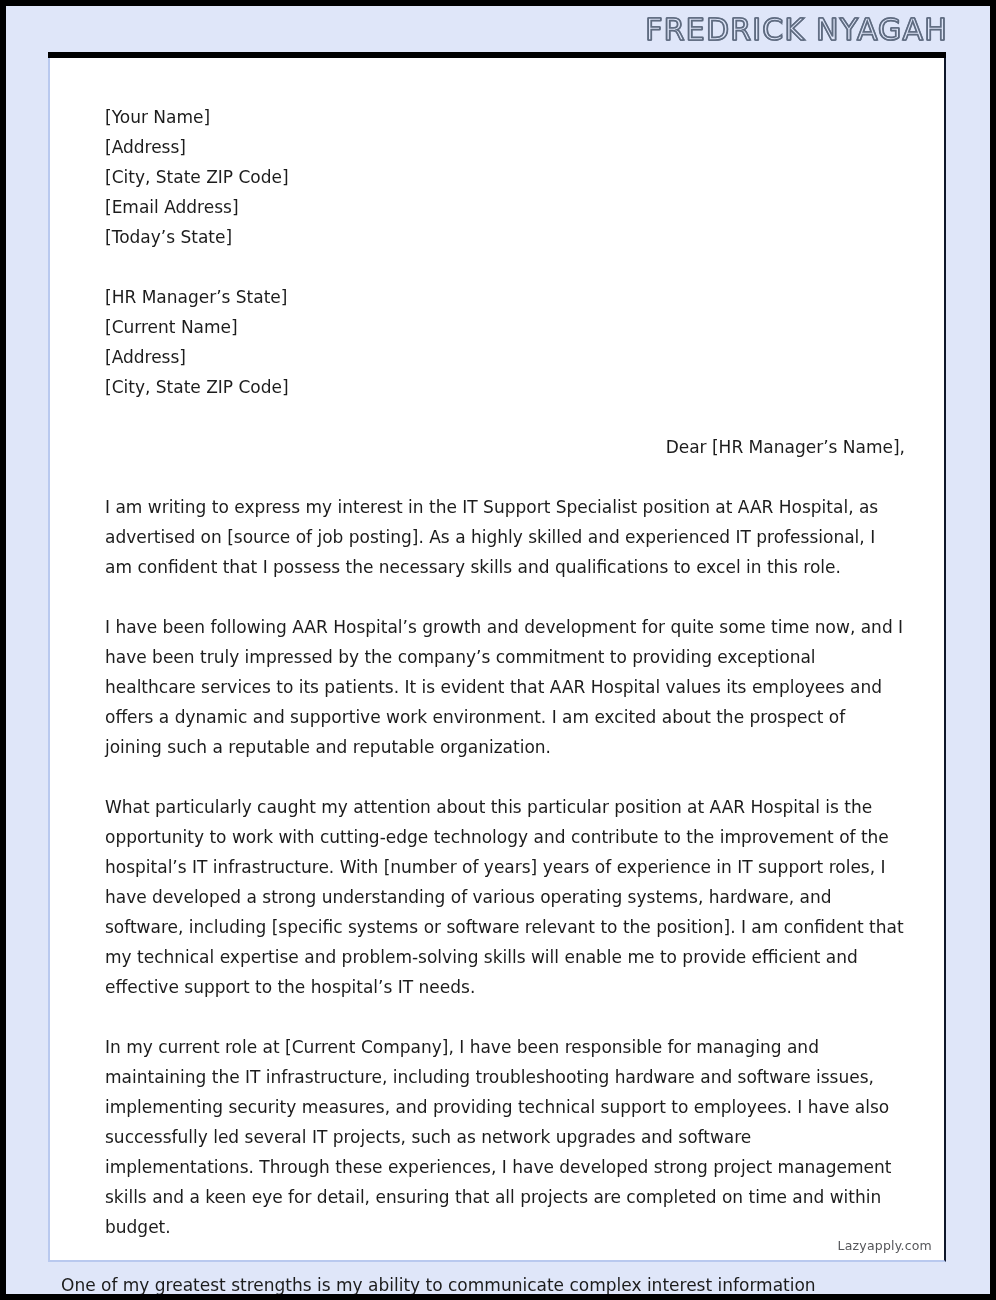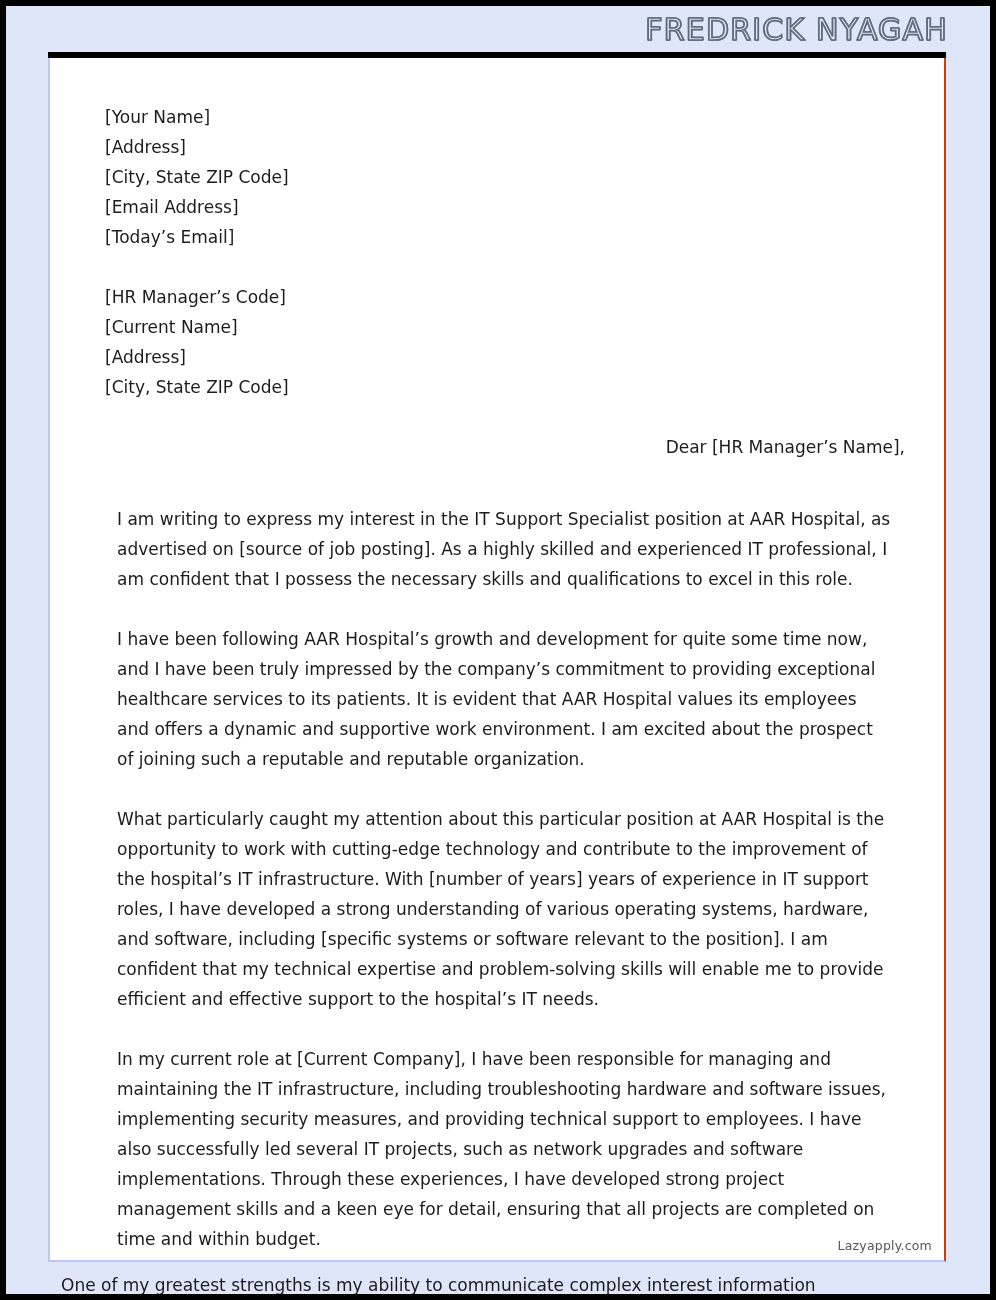--- a/index.html
+++ b/index.html
@@ -61,21 +61,21 @@
   }
   
   .page {
     position: absolute;
     left: 42px;
     top: 52px;
     width: 898px;
     height: 1204px;
     background: #ffffff;
     border-left: 2px solid #b9c9ef;
-    border-right: 2px solid #c2410c;
+    border-right: 2px solid #0f172a;
     border-bottom: 2px solid #b9c9ef;
     box-sizing: border-box;
     overflow: hidden;
   }
   .page-inner {
     position: absolute;
     left: 55px;
     top: 44px;
     width: 800px;
   }
@@ -87,21 +87,21 @@
     font-weight: 400;
   }
   .addr-line {
     display: block;
     white-space: pre;
   }
   .block-gap {
     height: 30px;
   }
   .para {
-    margin: 12px;
+    margin: 0;
     font-family: "DejaVu Sans", sans-serif;
     font-size: 17px;
     line-height: 30px;
     color: #1c1c1c;
     text-align: left;
   }
   .para + .para {
     margin-top: 30px;
   }
   .salutation {
@@ -149,27 +149,27 @@
   <div class="page-topbar"></div>
 
   <div class="page">
     <div class="page-inner">
 
       <div class="letter-text">
         <span class="addr-line">[Your Name]</span>
         <span class="addr-line">[Address]</span>
         <span class="addr-line">[City, State ZIP Code]</span>
         <span class="addr-line">[Email Address]</span>
-        <span class="addr-line">[Today’s Email]</span>
+        <span class="addr-line">[Today’s State]</span>
       </div>
 
       <div class="block-gap"></div>
 
       <div class="letter-text">
-        <span class="addr-line">[HR Manager’s Code]</span>
+        <span class="addr-line">[HR Manager’s State]</span>
         <span class="addr-line">[Current Name]</span>
         <span class="addr-line">[Address]</span>
         <span class="addr-line">[City, State ZIP Code]</span>
       </div>
 
       <div class="block-gap"></div>
 
       <p class="salutation">Dear [HR Manager’s Name],</p>
 
       <div class="block-gap"></div>

